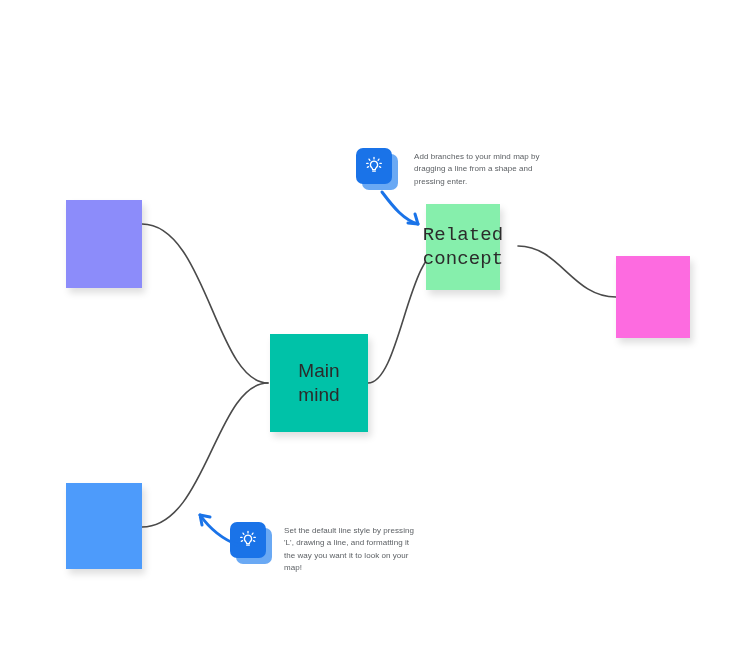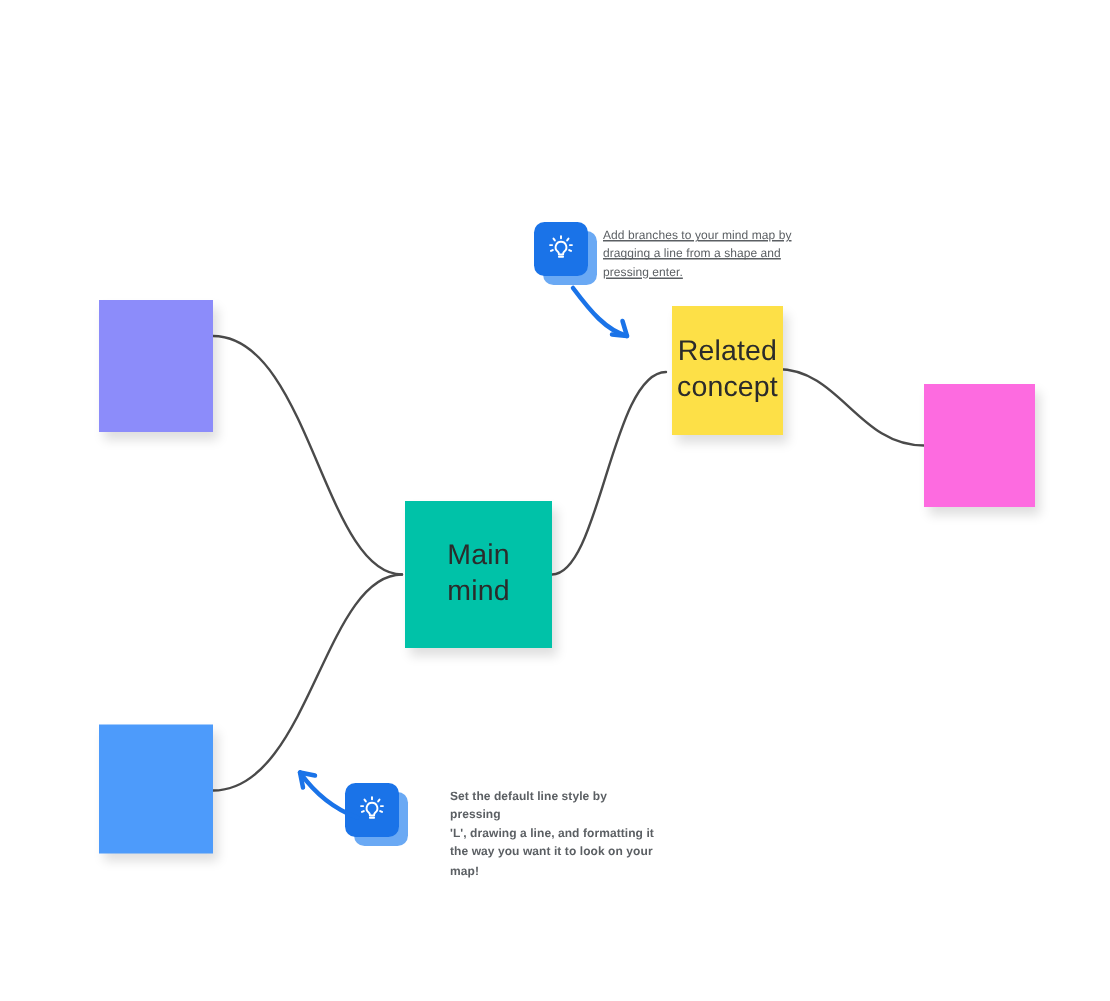--- a/index.html
+++ b/index.html
@@ -108,21 +108,21 @@
   </svg>
 
   <div class="shape" style="left: 66px; top: 200px; width: 76px; height: 88px; background: rgb(140, 140, 250);">
     <span class="shape-label"></span>
   </div>
 
   <div class="shape" style="left: 270px; top: 334px; width: 98px; height: 98px; background: rgb(0, 194, 168);">
     <span class="shape-label">Main mind</span>
   </div>
 
-  <div class="shape" style="left: 448px; top: 204px; width: 74px; height: 86px; background: #fde047;">
+  <div class="shape" style="left: 426px; top: 204px; width: 74px; height: 86px; background: #86efac; font-family: Liberation Mono, monospace;">
     <span class="shape-label">Related
 concept</span>
   </div>
 
   <div class="shape" style="left: 66px; top: 483px; width: 76px; height: 86px; background: rgb(77, 155, 251);">
     <span class="shape-label"></span>
   </div>
 
   <div class="shape" style="left: 616px; top: 256px; width: 74px; height: 82px; background: rgb(253, 107, 224);">
     <span class="shape-label"></span>
@@ -138,21 +138,21 @@
           <path d="M12 3.4 v1.5"></path>
           <path d="M7.0 5.1 l0.9 1.2"></path>
           <path d="M17.0 5.1 l-0.9 1.2"></path>
           <path d="M4.7 9.4 h1.4"></path>
           <path d="M19.3 9.4 h-1.4"></path>
           <path d="M5.3 13.3 l1.25 -0.6"></path>
           <path d="M18.7 13.3 l-1.25 -0.6"></path>
         </svg>
       </div>
     </div>
-    <div class="tip-text" style="width: 140px; margin-left: 4px; margin-top: 3px; text-decoration: underline;">Add branches to your mind map by
+    <div class="tip-text" style="width: 140px; margin-left: 16px; margin-top: 3px;">Add branches to your mind map by
 dragging a line from a shape and
 pressing enter.</div>
   </div>
 
   <svg class="arrow" xmlns="http://www.w3.org/2000/svg" width="70" height="44" viewBox="0 0 70 44" style="left: 368px; top: 186px;">
     <path fill="none" stroke="#1a73e8" stroke-width="3" stroke-linecap="round" d="M 14 6 C 26 22 36 34 50 38"></path>
     <path fill="none" stroke="#1a73e8" stroke-width="3" stroke-linecap="round" d="M 50 38 L 40 37 M 50 38 L 47 28"></path>
   </svg>
 
   <div class="tip" style="left: 230px; top: 522px;">
@@ -165,21 +165,21 @@
           <path d="M12 3.4 v1.5"></path>
           <path d="M7.0 5.1 l0.9 1.2"></path>
           <path d="M17.0 5.1 l-0.9 1.2"></path>
           <path d="M4.7 9.4 h1.4"></path>
           <path d="M19.3 9.4 h-1.4"></path>
           <path d="M5.3 13.3 l1.25 -0.6"></path>
           <path d="M18.7 13.3 l-1.25 -0.6"></path>
         </svg>
       </div>
     </div>
-    <div class="tip-text" style="width: 140px; margin-left: 28px; margin-top: 3px; font-weight: bold;">Set the default line style by pressing
+    <div class="tip-text" style="width: 140px; margin-left: 12px; margin-top: 3px;">Set the default line style by pressing
 'L', drawing a line, and formatting it
 the way you want it to look on your
 map!</div>
   </div>
 
   <svg class="arrow" xmlns="http://www.w3.org/2000/svg" width="56" height="44" viewBox="0 0 56 44" style="left: 190px; top: 505px;">
     <path fill="none" stroke="#1a73e8" stroke-width="3" stroke-linecap="round" d="M 48 40 C 32 34 20 24 10 10"></path>
     <path fill="none" stroke="#1a73e8" stroke-width="3" stroke-linecap="round" d="M 10 10 L 20 12 M 10 10 L 12 20"></path>
   </svg>
 

